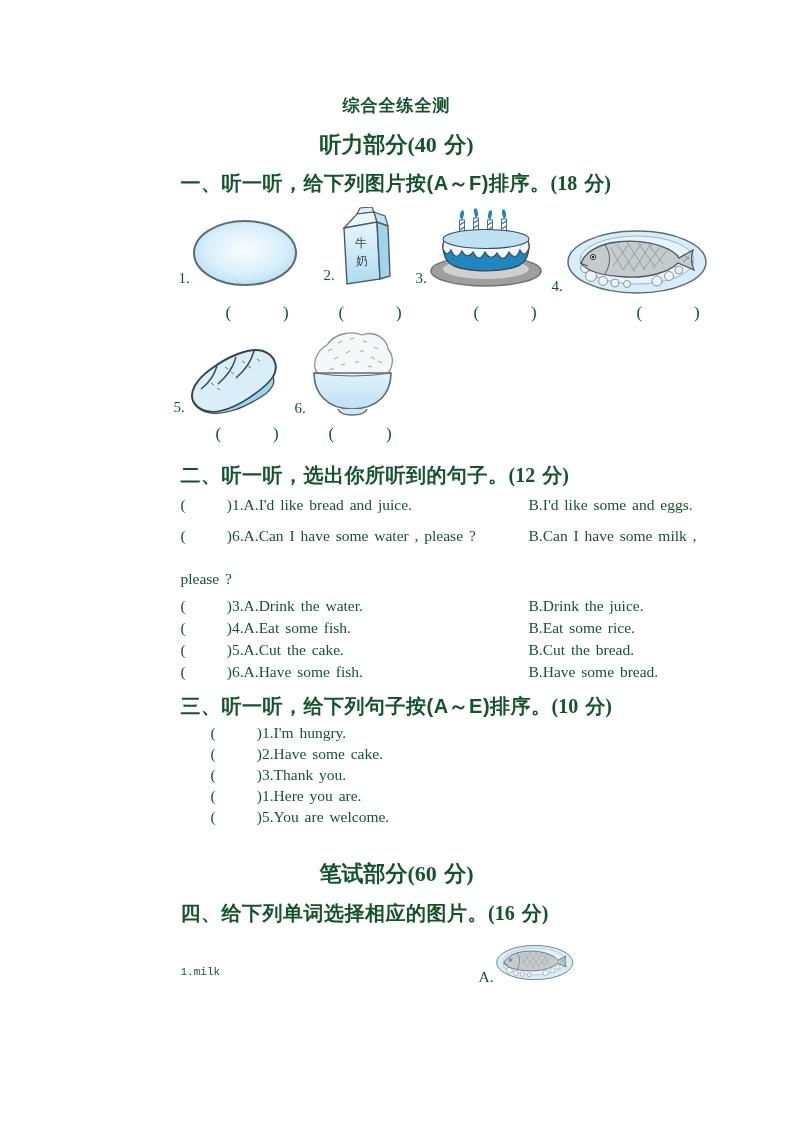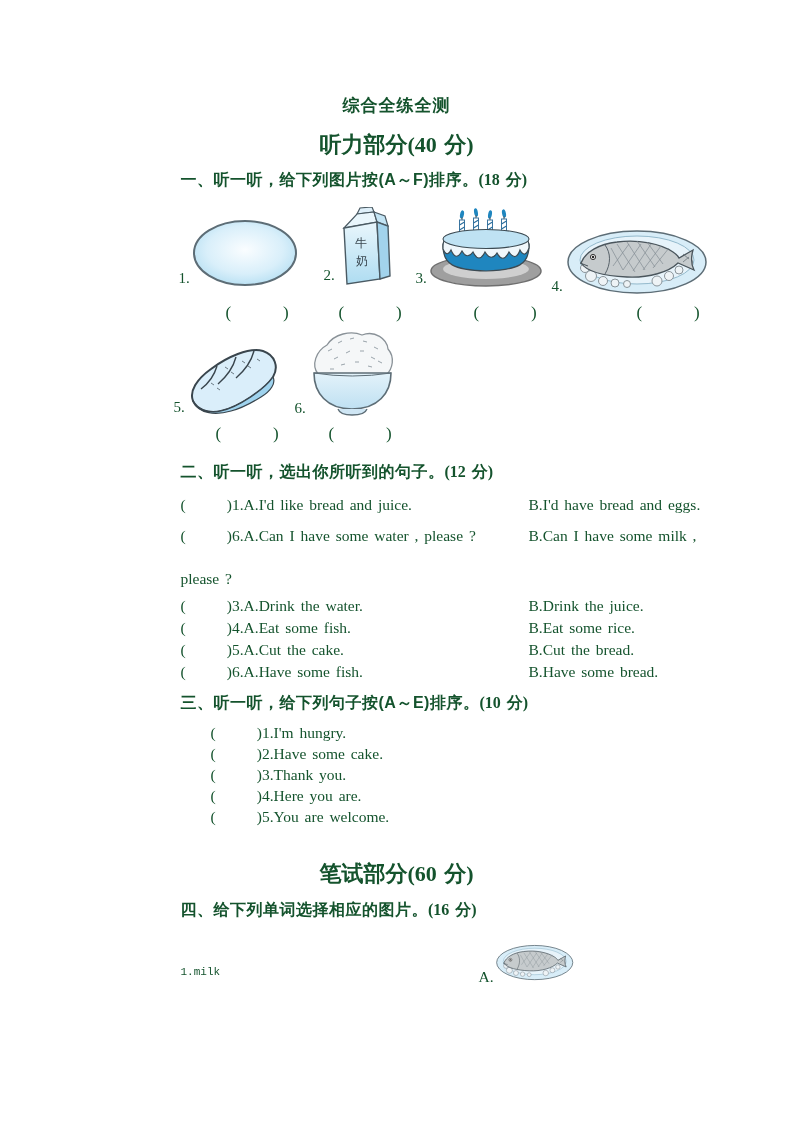--- a/index.html
+++ b/index.html
@@ -12,21 +12,21 @@
   }
   .layer { position:absolute; inset:0; }
   .abs { position:absolute; }
   .center { left:0; right:0; text-align:center; }
   .cn-bold { font-family:"Liberation Sans","DejaVu Sans",sans-serif; font-weight:bold; }
   .page-title { font-size:17px; letter-spacing:1px; }
   .part-header { font-size:22px; }
   .part-header .score, .sec-heading .score {
     font-family:"Liberation Serif","DejaVu Serif",serif; font-weight:bold; letter-spacing:0;
   }
-  .sec-heading { font-size:16px; letter-spacing:.5px; }
+  .sec-heading { font-size:20px; letter-spacing:.5px; }
   .figure { display:flex; align-items:flex-end; }
   .fig-num { font-size:15px; margin-right:2px; line-height:1; padding-bottom:2px; }
   .figure svg { display:block; }
   .blank { font-size:17px; white-space:pre; letter-spacing:1px; }
   .qrow { left:120px; width:560px; display:flex; line-height:20px; }
   .qrow .col-a { width:348px; flex:none; white-space:pre; }
   .qrow .col-b { white-space:pre; }
   .s3-item { left:150px; white-space:pre; line-height:20px; }
   .word-label { font-size:11px;font-family:Liberation Mono, monospace; }
   .opt-label { font-size:15.5px; }
@@ -183,21 +183,21 @@
     <span class="abs blank" style="left:268px; top:408px">(       )</span>
   </div>
 
   <div class="abs sec-heading" style="left:120px; top:446px">
     <span class="cn-bold">二、听一听，选出你所听到的句子。</span><span class="score">(12 分)</span>
   </div>
 
   <div class="layer">
     <div class="abs qrow" style="top:479px">
       <span class="col-a">(       )1.A.I'd like bread and juice.</span>
-      <span class="col-b">B.I'd have bread and eggs.</span>
+      <span class="col-b">B.I'd like some and eggs.</span>
     </div>
     <div class="abs qrow" style="top:510px">
       <span class="col-a">(       )6.A.Can I have some water , please ?</span>
       <span class="col-b">B.Can I have some milk ,</span>
     </div>
     <div class="abs qrow" style="top:553px">
       <span class="col-a">please ?</span>
       <span class="col-b"></span>
     </div>
     <div class="abs qrow" style="top:580px">
@@ -219,21 +219,21 @@
   </div>
 
   <div class="abs sec-heading" style="left:120px; top:677px">
     <span class="cn-bold">三、听一听，给下列句子按(A～E)排序。</span><span class="score">(10 分)</span>
   </div>
 
   <div class="layer">
     <div class="abs s3-item" style="top:707px">(       )1.I'm hungry.</div>
     <div class="abs s3-item" style="top:728px">(       )2.Have some cake.</div>
     <div class="abs s3-item" style="top:749px">(       )3.Thank you.</div>
-    <div class="abs s3-item" style="top:770px">(       )4.Here you are.</div>
+    <div class="abs s3-item" style="top:770px">(       )1.Here you are.</div>
     <div class="abs s3-item" style="top:791px">(       )5.You are welcome.</div>
   </div>
 
   <div class="abs center part-header" style="top:843px">
     <span class="cn-bold">笔试部分</span><span class="score">(60 分)</span>
   </div>
 
   <div class="abs sec-heading" style="left:120px; top:884px">
     <span class="cn-bold">四、给下列单词选择相应的图片。</span><span class="score">(16 分)</span>
   </div>

